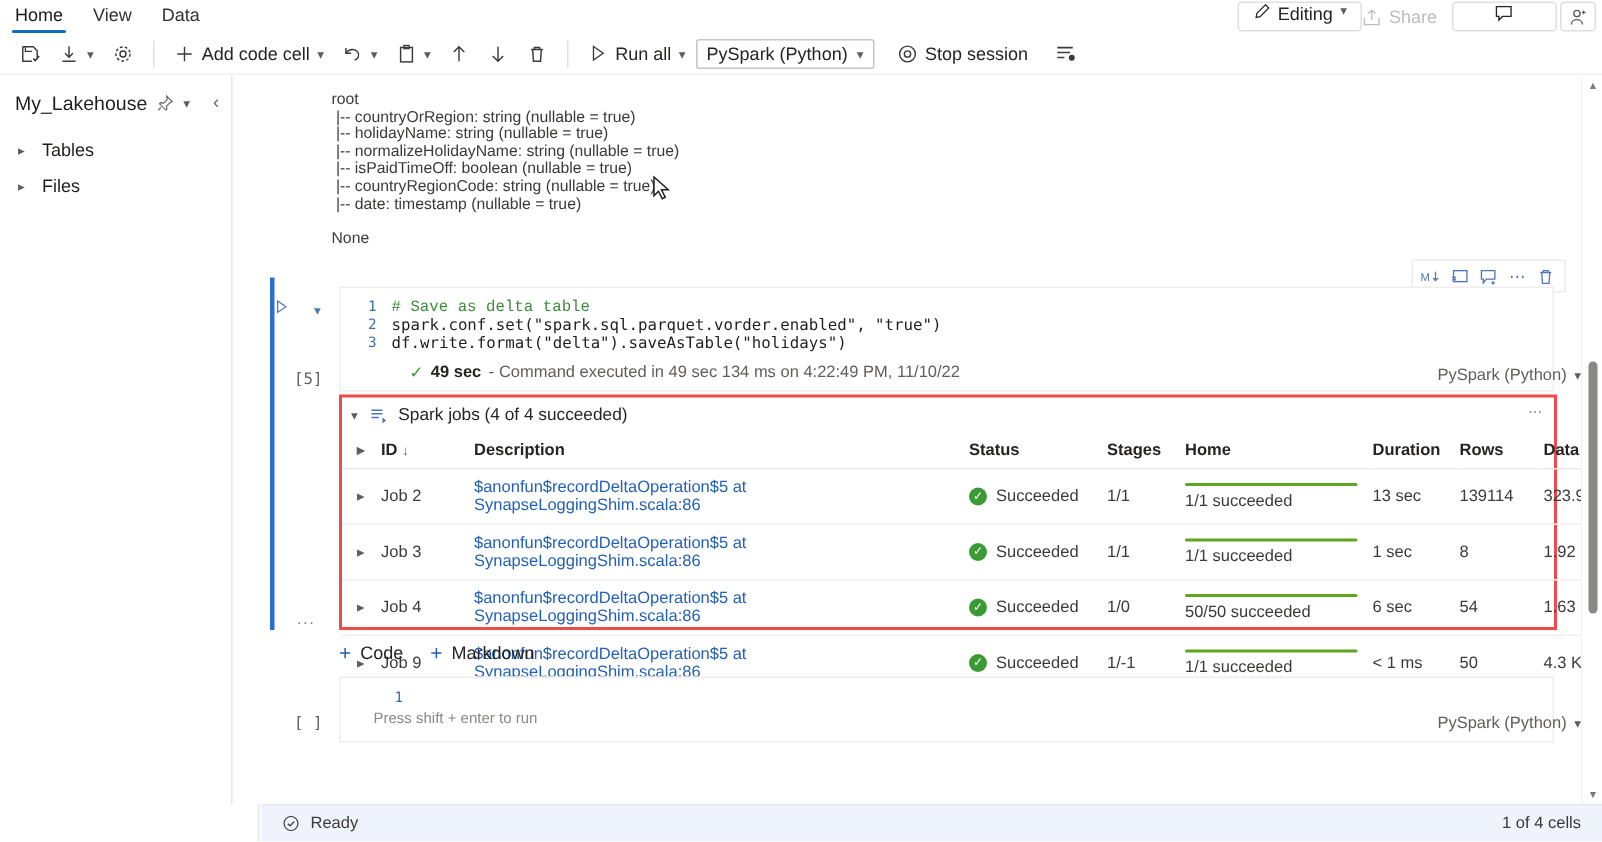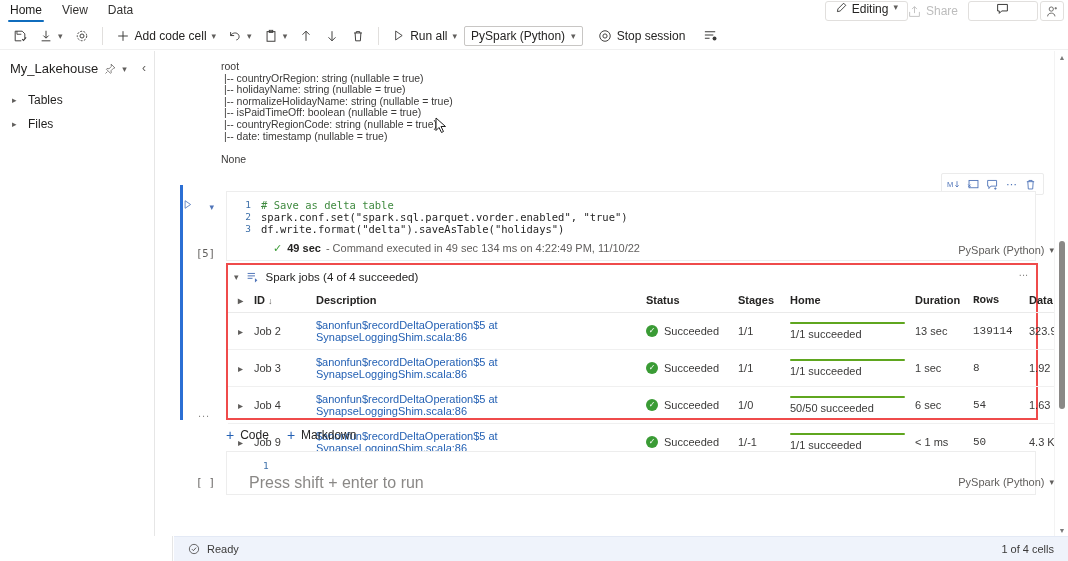--- a/index.html
+++ b/index.html
@@ -150,21 +150,21 @@
     border: 1px solid #ededed; background: #ffffff;
   }
   .code-lines {
     padding: 7px 0 3px 0;
     font-family: "DejaVu Sans Mono", monospace;
     font-size: 10.5px; line-height: 12.2px;
   }
   .code-line { display: flex; }
   .ln { width: 34px; text-align: right; color: #3b6ea8; padding-right: 10px; font-size: 9.5px; }
   .code-txt { white-space: pre; }
-  .c-comment { color: #3f8a3f; }
+  .c-comment { color: #3f8a3f; font-family: Liberation Mono, monospace; }
   .c-plain { color: #1f1f1f; }
   .code-status {
     display: flex; align-items: center; gap: 5px;
     padding: 3px 0 5px 46px;
     font-size: 11px; color: #605e5c;
     border-top: 0;
   }
   .ok-check { color: #3a9b35; font-size: 11px; }
   .exec-count {
     position: absolute; left: 22px; top: 196px;
@@ -206,21 +206,21 @@
     border-bottom: 1px solid #f0f0f0;
   }
   table.jobs tr:last-child td { border-bottom: 0; }
   .col-exp { width: 26px; }
   .col-id { width: 62px; }
   .col-desc { width: 330px; }
   .col-status { width: 92px; }
   .col-stages { width: 52px; }
   .col-tasks { width: 125px; }
   .col-dur { width: 58px; text-align: left; }
-  .col-rows { width: 56px; font-family: Liberation Mono, monospace; }
+  .col-rows { width: 56px; }
   .col-read { width: 68px; }
   th.col-dur, td.col-dur { padding-left: 6px; }
   .row-chev { color: #605e5c; font-size: 10px; padding-left: 10px; }
   .desc-link { color: #2461b4; cursor: pointer; }
   .status-cell { display: flex; align-items: center; gap: 6px; }
   .status-dot {
     width: 12px; height: 12px; border-radius: 50%;
     background: #3a9b35; color: #fff;
     display: flex; align-items: center; justify-content: center;
     font-size: 8px; line-height: 1;
@@ -241,21 +241,21 @@
   .plus { color: #2461b4; font-size: 14px; line-height: 1; }
 
   .empty-cell {
     position: absolute; left: 52px; top: 400px; width: 810px; height: 44px;
     border: 1px solid #ededed; background: #fff;
   }
   .empty-num {
     font-family: "DejaVu Sans Mono", monospace;
     font-size: 9.5px; color: #3b6ea8; padding: 8px 0 0 36px;
   }
-  .empty-hint { font-size: 16px; color: #8a8886; padding: 3px 0 0 22px; }
+  .empty-hint { font-size: 10px; color: #8a8886; padding: 3px 0 0 22px; }
   .empty-exec {
     position: absolute; left: 22px; top: 425px;
     font-family: "DejaVu Sans Mono", monospace;
     font-size: 10.5px; color: #605e5c;
   }
   .kernel-tag2 {
     position: absolute; right: 14px; top: 425px;
     display: flex; align-items: center; gap: 5px;
     font-size: 11px; color: #605e5c; cursor: pointer;
   }

